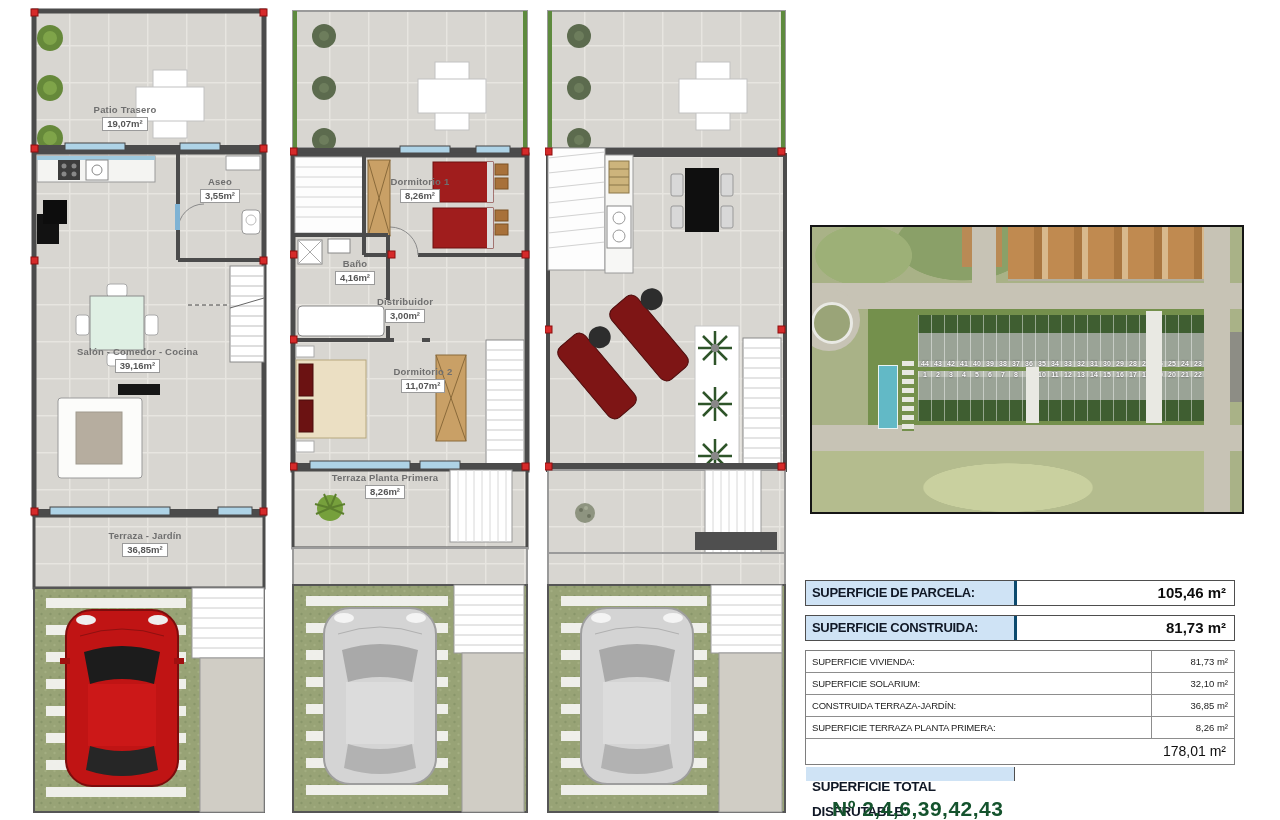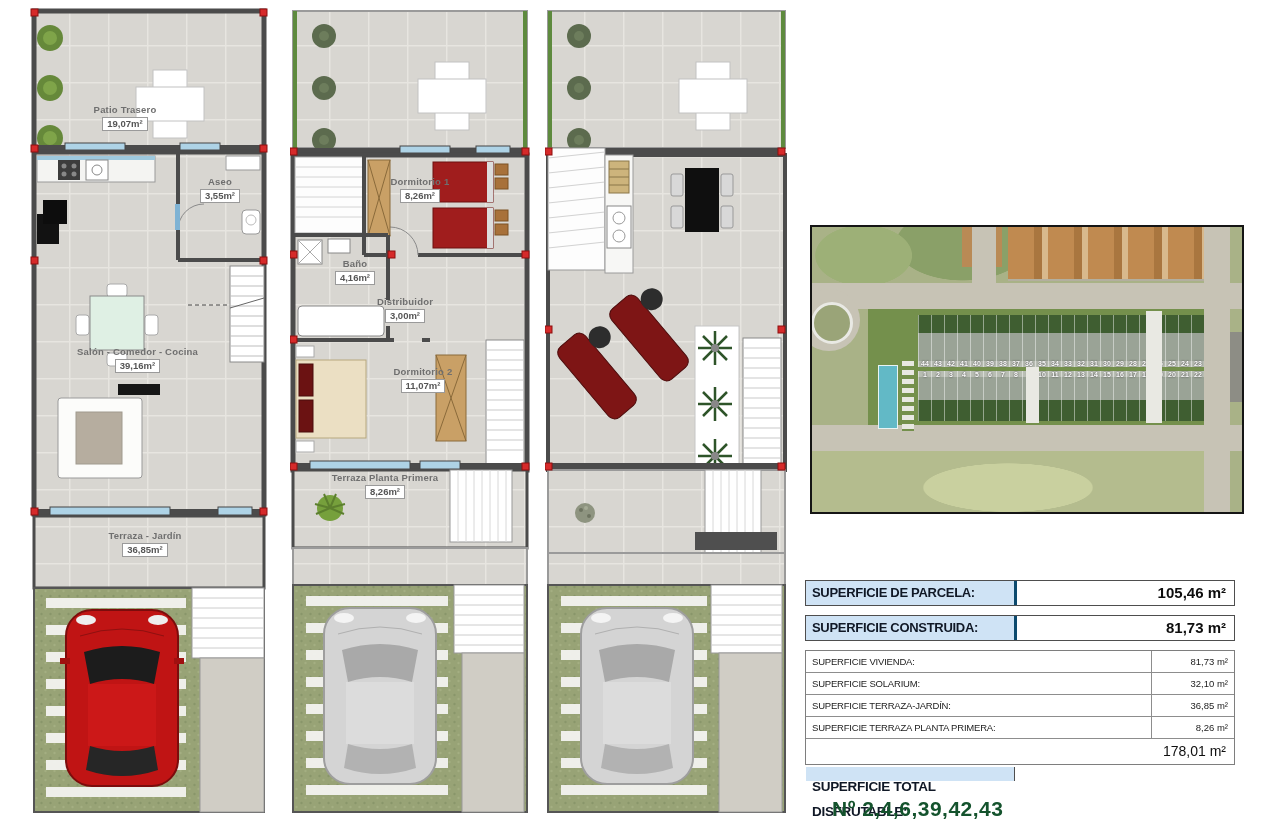--- a/index.html
+++ b/index.html
@@ -575,21 +575,21 @@
     <div class="details">
       <div class="d-row">
         <div class="d-label">SUPERFICIE VIVIENDA:</div>
         <div class="d-value">81,73 m²</div>
       </div>
       <div class="d-row">
         <div class="d-label">SUPERFICIE SOLARIUM:</div>
         <div class="d-value">32,10 m²</div>
       </div>
       <div class="d-row">
-        <div class="d-label">SUPERFICIE TERRAZA-JARDÍN:</div>
+        <div class="d-label">CONSTRUIDA TERRAZA-JARDÍN:</div>
         <div class="d-value">36,85 m²</div>
       </div>
       <div class="d-row">
         <div class="d-label">SUPERFICIE TERRAZA PLANTA PRIMERA:</div>
         <div class="d-value">8,26 m²</div>
       </div>
       <div class="total-row">
         <div class="total-label">SUPERFICIE TOTAL DISFRUTABLE:</div>
         <div class="total-value">178,01 m²</div>
       </div>

